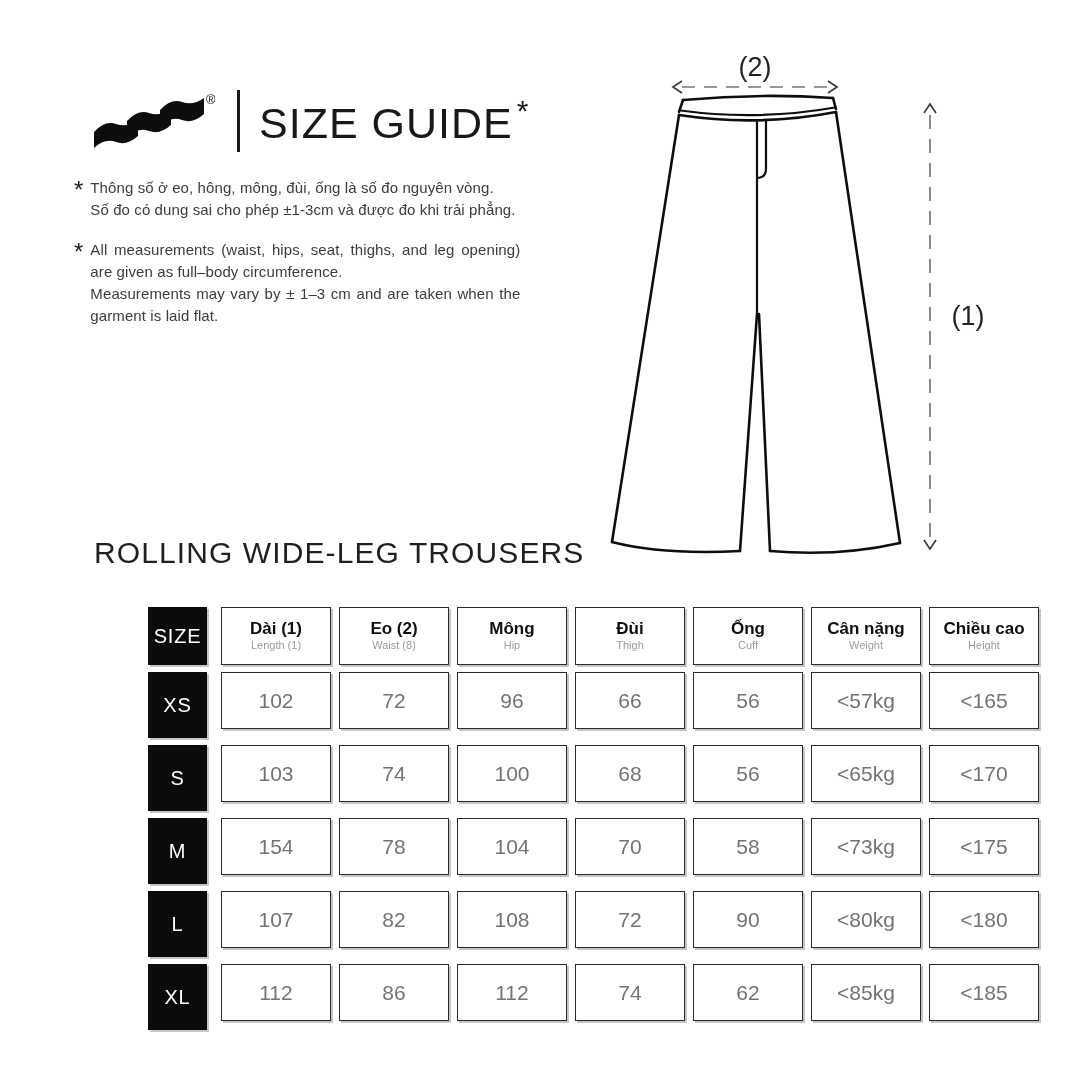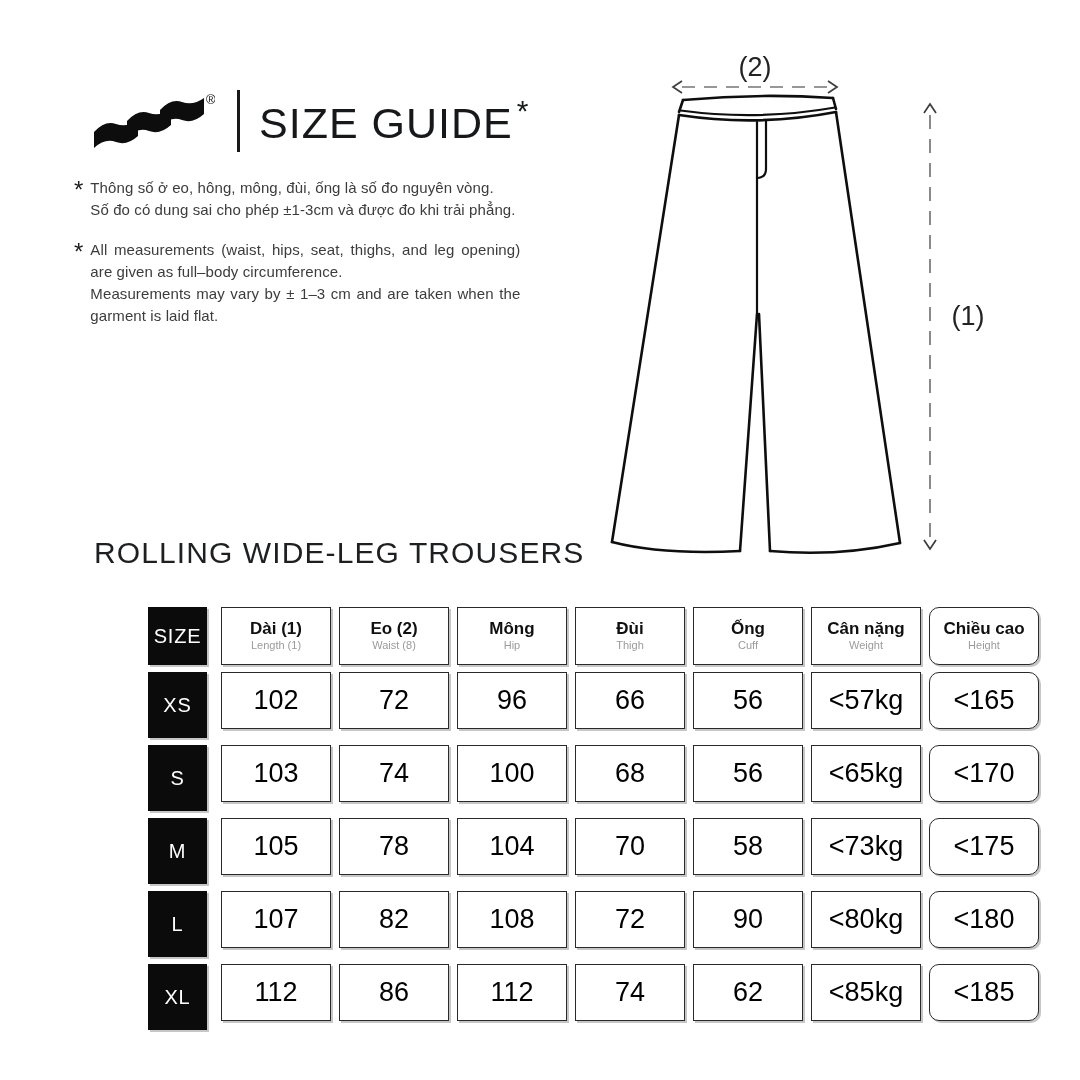--- a/index.html
+++ b/index.html
@@ -36,23 +36,23 @@
     display:flex; align-items:center; justify-content:center;
     font-size:20px; letter-spacing:0.8px; margin-right:14px;
     box-shadow:2px 2px 0 #c6c6c6; box-sizing:border-box;
   }
   .cell {
     width:110px; height:57px; flex:none; background:#ffffff;
     border:1.6px solid #2a2a2a; box-sizing:border-box; margin-right:8px;
     display:flex; flex-direction:column; align-items:center; justify-content:center;
     box-shadow:2px 2px 0 #c6c6c6;
   }
-  .cell:last-child { margin-right:0;border-radius:10px; }
+  .cell:last-child { margin-right:0; }
   .trow.header .sizebox, .trow.header .cell { height:58px; }
-  .cell .val { font-size:27px; color:#000000; }
+  .cell .val { font-size:21px; color:#737373; }
   .cell .vi { font-size:17px; font-weight:700; color:#101010; line-height:1.18; }
   .cell .en { font-size:11px; color:#9b9b9b; line-height:1.2; }
 
   
   .diagram { position:absolute; left:590px; top:25px; }
   .diagram text { font-family:"Liberation Sans", sans-serif; font-size:27px; fill:#232323; }
 </style>
 </head>
 <body>
 
@@ -213,21 +213,21 @@
           <span class="val">&lt;65kg</span>
         </div>
       <div class="cell">
           <span class="val">&lt;170</span>
         </div>
     </div>
 
     <div class="trow">
       <div class="sizebox">M</div>
       <div class="cell">
-          <span class="val">105</span>
+          <span class="val">154</span>
         </div>
       <div class="cell">
           <span class="val">78</span>
         </div>
       <div class="cell">
           <span class="val">104</span>
         </div>
       <div class="cell">
           <span class="val">70</span>
         </div>

